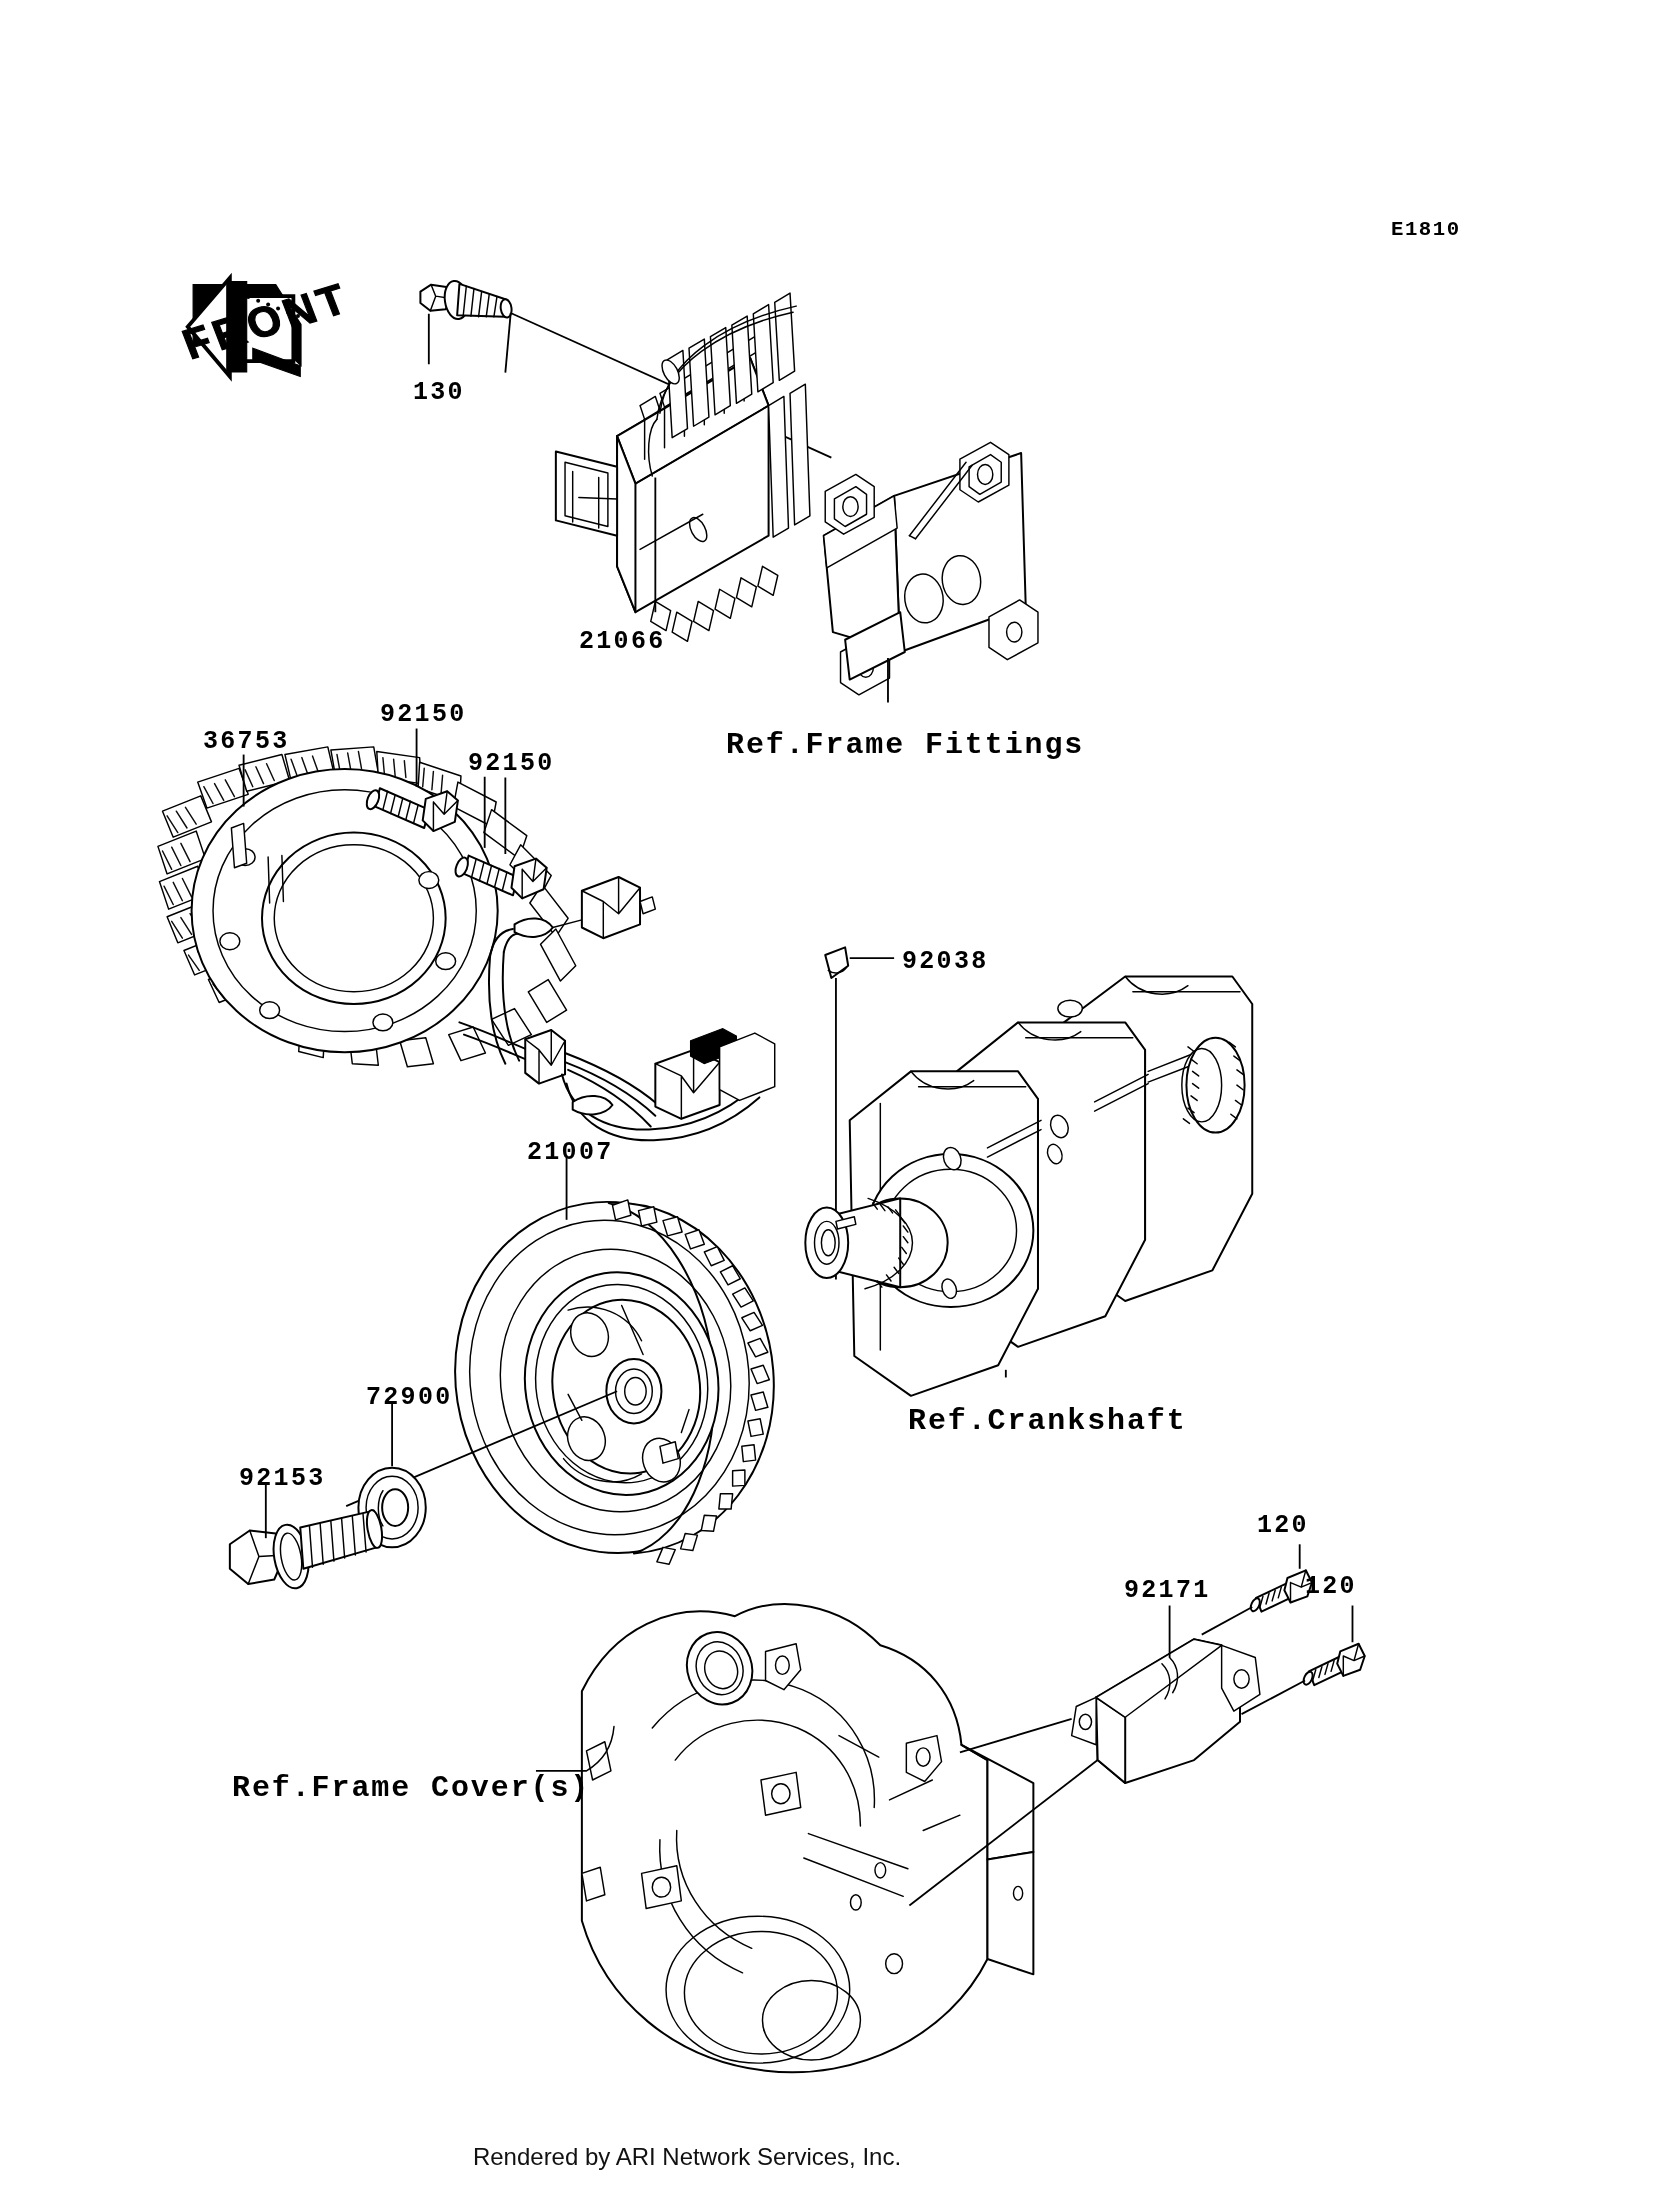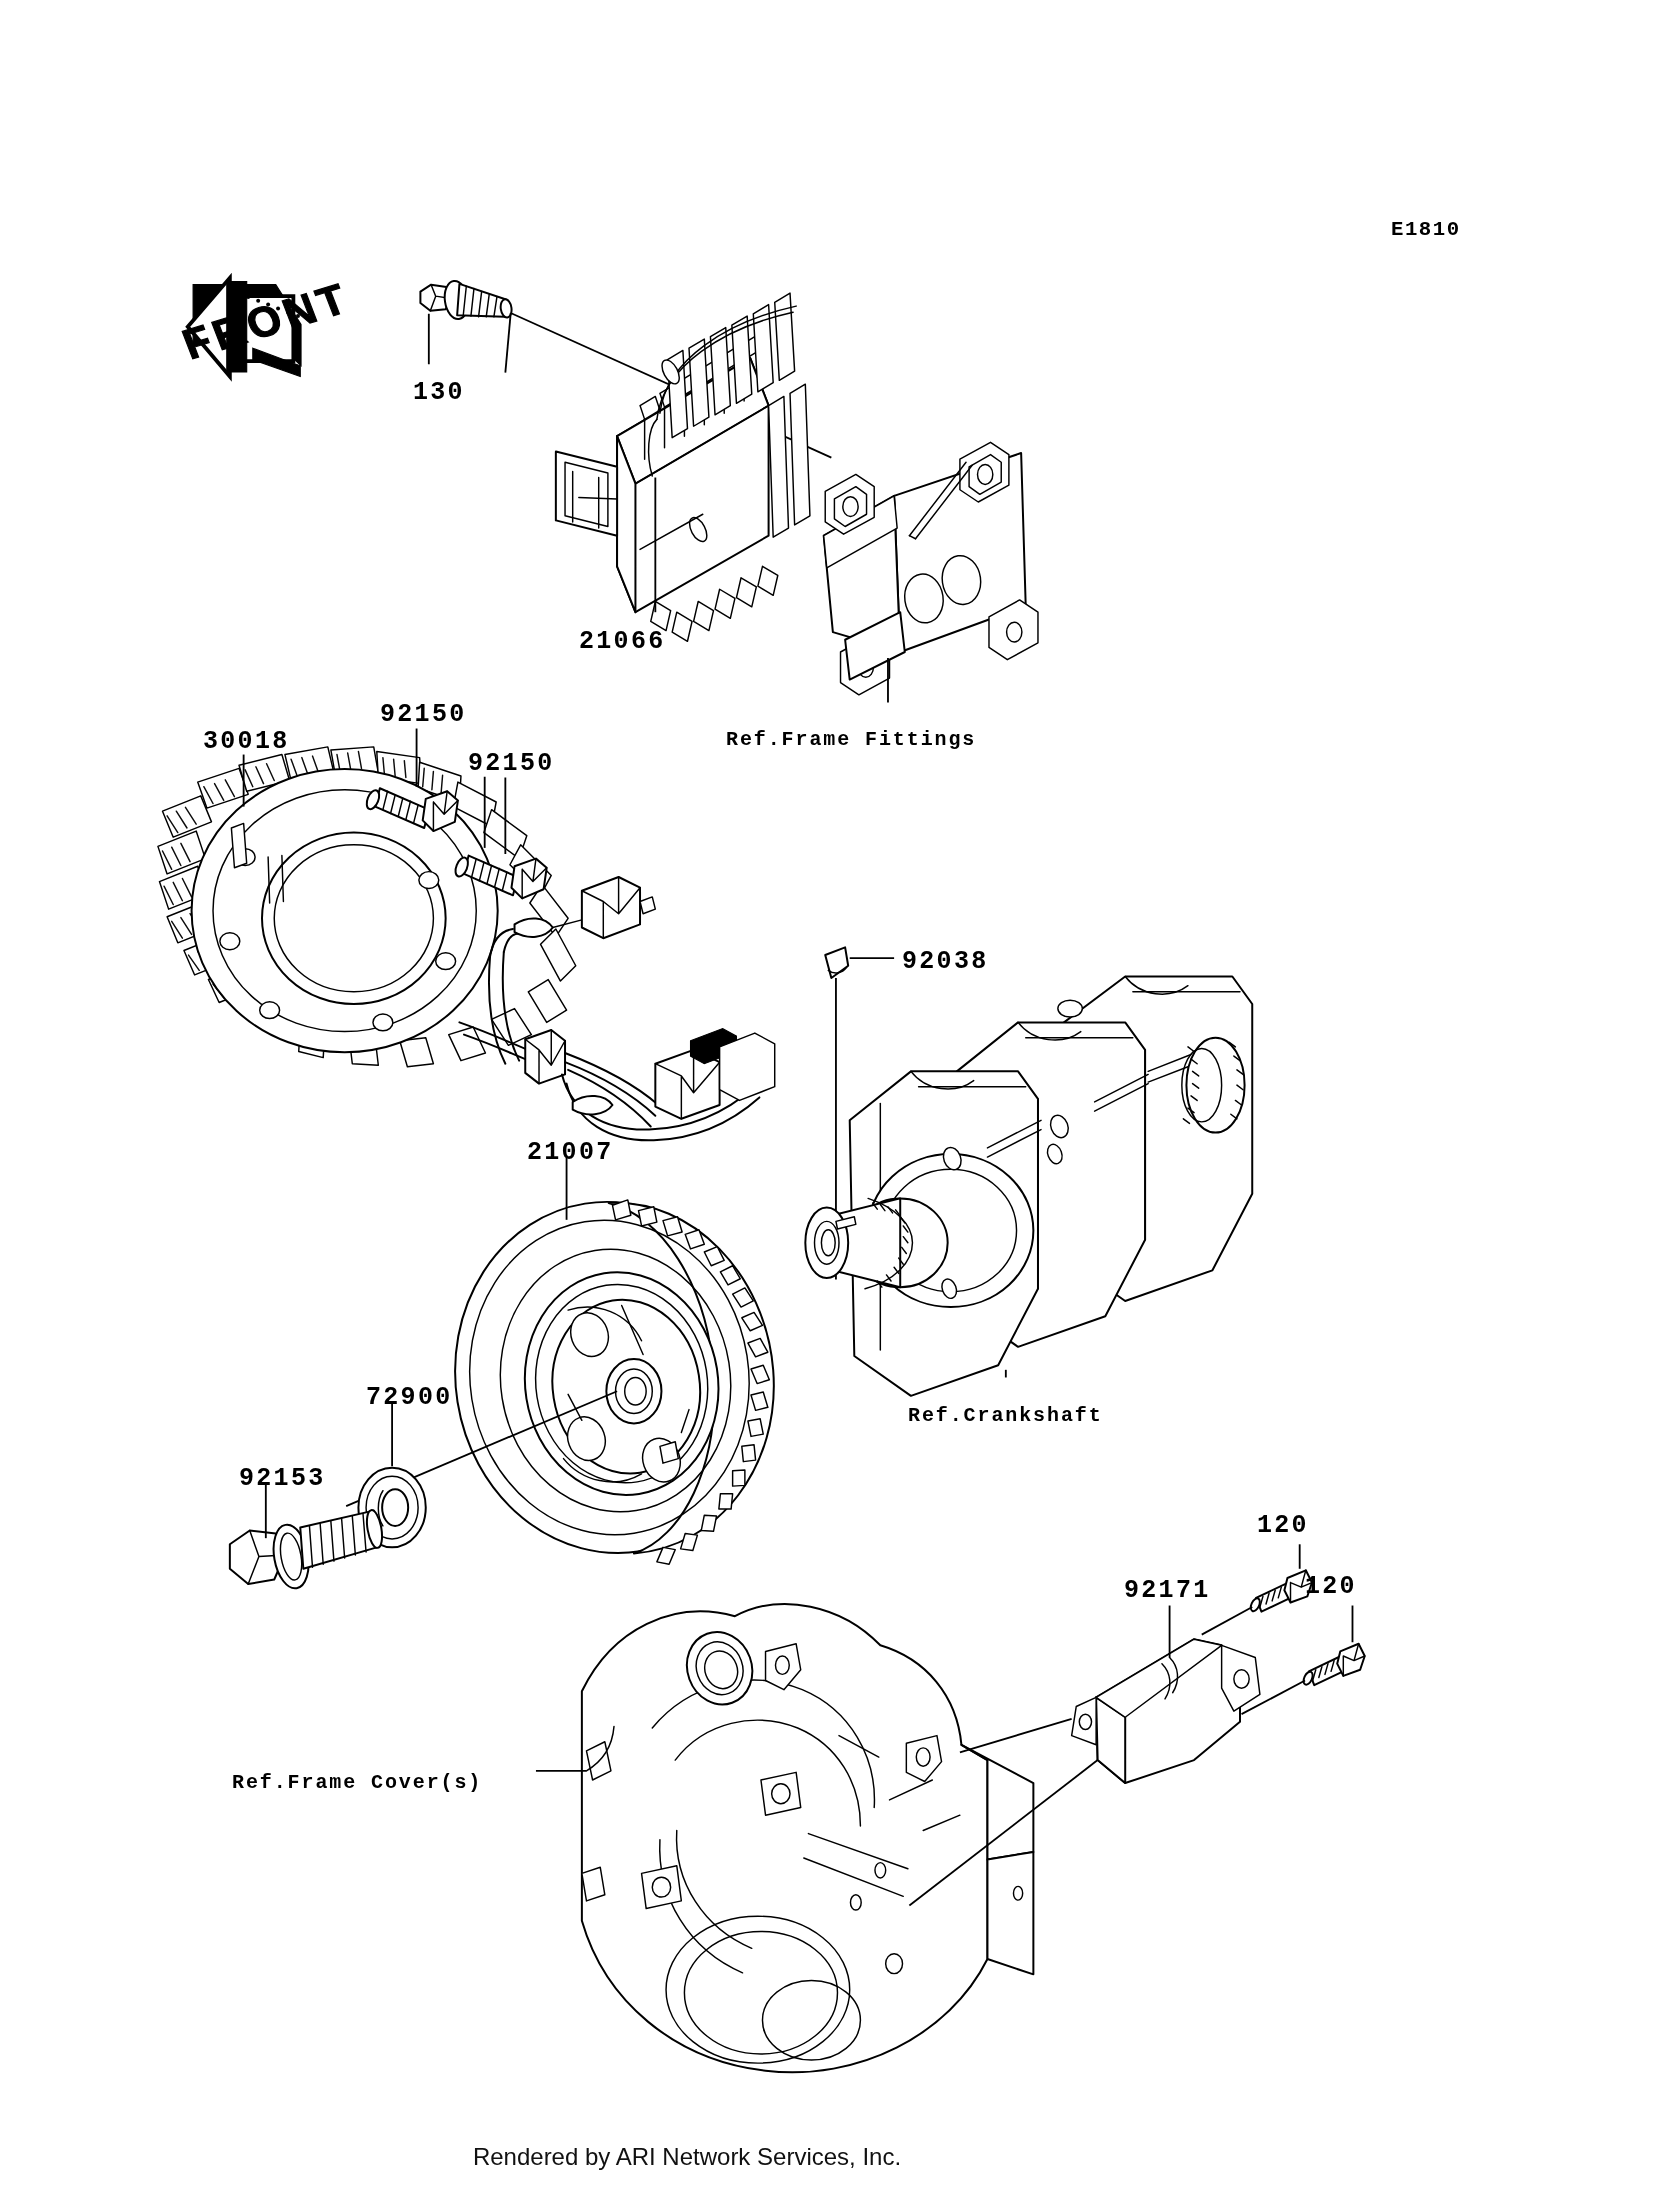--- a/index.html
+++ b/index.html
@@ -31,21 +31,21 @@
     color: #000000;
     white-space: nowrap;
     letter-spacing: 1.5px;
     line-height: 1;
   }
   .lbl-num {
     font-size: 25px;
     letter-spacing: 2.3px;
   }
   .lbl-ref {
-    font-size: 20px;
+    font-size: 30px;
     letter-spacing: 1.9px;
   }
   .lbl-code {
     font-size: 20.7px;
     letter-spacing: 1.5px;
     text-align: right;
   }
   #footer {
     position: absolute;
     left: 0;
@@ -643,21 +643,21 @@
       <path class="lnT" d="M1755,2164 L1755,2190 M1775,2148 L1769,2170 M1783,2164 L1769,2170 L1755,2164"></path>
       <path class="lead" d="M1767,2146 L1767,2098"></path>
       <path class="lead" d="M1705,2196 L1622,2240"></path>
     </g>
 
   </svg>
 
   <div id="labels">
       <div class="lbl lbl-num" style="left: 413px; top: 380px;">130</div>
       <div class="lbl lbl-num" style="left: 579px; top: 629px;">21066</div>
-      <div class="lbl lbl-num" style="left: 203px; top: 729px;">30018</div>
+      <div class="lbl lbl-num" style="left: 203px; top: 729px;">36753</div>
       <div class="lbl lbl-num" style="left: 380px; top: 702px;">92150</div>
       <div class="lbl lbl-num" style="left: 468px; top: 751px;">92150</div>
       <div class="lbl lbl-num" style="left: 902px; top: 949px;">92038</div>
       <div class="lbl lbl-num" style="left: 527px; top: 1140px;">21007</div>
       <div class="lbl lbl-num" style="left: 366px; top: 1385px;">72900</div>
       <div class="lbl lbl-num" style="left: 239px; top: 1466px;">92153</div>
       <div class="lbl lbl-num" style="left: 1257px; top: 1513px;">120</div>
       <div class="lbl lbl-num" style="left: 1305px; top: 1574px;">120</div>
       <div class="lbl lbl-num" style="left: 1124px; top: 1578px;">92171</div>
       <div class="lbl lbl-ref" style="left: 726px; top: 730px;">Ref.Frame Fittings</div>

